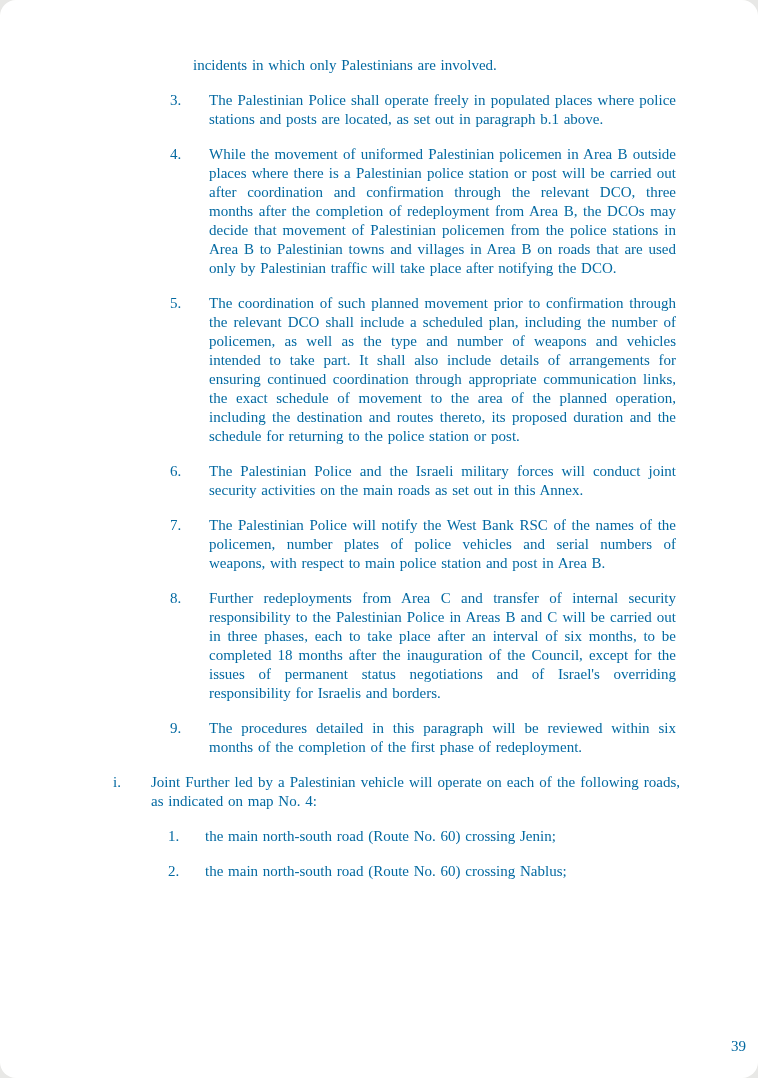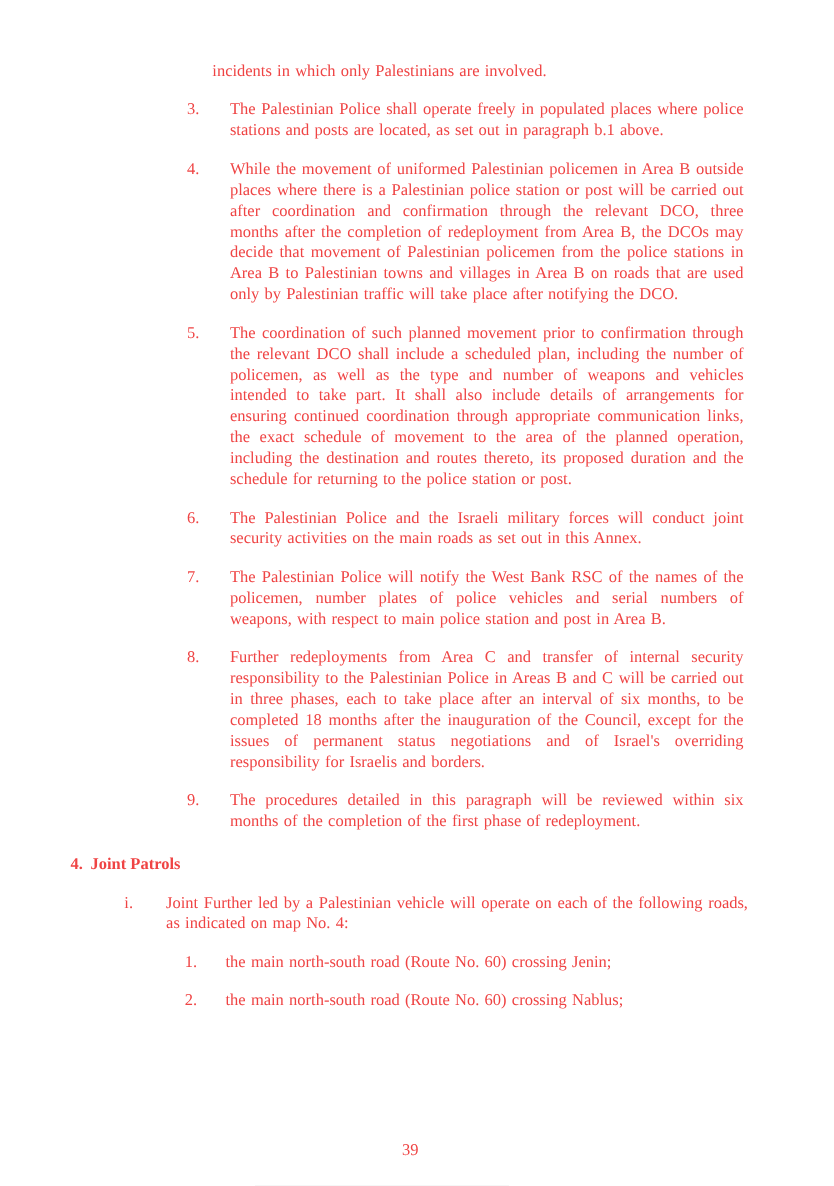--- a/index.html
+++ b/index.html
@@ -5,30 +5,31 @@
   html, body {
     margin: 0;
     padding: 0;
     background: #e8e8e6;
   }
   .page {
     width: 758px;
     height: 1078px;
     margin: 0 auto;
     background: #ffffff;
-    color: #ef4444;
+    color: #0369a1;
     font-family: "Liberation Serif", serif;
     font-size: 15px;
     line-height: 19px;
     box-sizing: border-box;
     padding: 56px 0 22px 0;
     display: flex;
     flex-direction: column;
     overflow: hidden;
     position: relative;
+    border-radius: 16px;
   }
   .content { flex: 1; }
   p {
     margin: 16px;
     text-align: justify;
     word-spacing: 1px;
   }
   .cont {
     margin: 0 68px 13px 193px;
   }
@@ -65,21 +66,21 @@
     position: relative;
     margin: 0 60px 14px 168px;
     padding-left: 21px;
   }
   .roaditem .num {
     position: absolute;
     left: 0;
     top: 0;
   }
   .pagenum {
-    text-align: center;
+    text-align: right;
     margin-top: auto;
     padding-right: 12px;
   }
 </style>
 </head>
 <body>
 
 <div class="page">
   <div class="content">
 
@@ -113,23 +114,20 @@
     <div class="item">
       <span class="num">8.</span>
       <p>Further redeployments from Area C and transfer of internal security responsibility to the Palestinian Police in Areas B and C will be carried out in three phases, each to take place after an interval of six months, to be completed 18 months after the inauguration of the Council, except for the issues of permanent status negotiations and of Israel's overriding responsibility for Israelis and borders.</p>
     </div>
 
     <div class="item">
       <span class="num">9.</span>
       <p>The procedures detailed in this paragraph will be reviewed within six months of the completion of the first phase of redeployment.</p>
     </div>
 
-    <div class="section">
-      <span class="num">4.</span><span>Joint Patrols</span>
-    </div>
 
     <div class="subitem">
       <span class="num">i.</span>
       <p>Joint Further led by a Palestinian vehicle will operate on each of the following roads, as indicated on map No. 4:</p>
     </div>
 
     <div class="roaditem">
       <span class="num">1.</span>
       <p>the main north-south road (Route No. 60) crossing Jenin;</p>
     </div>

